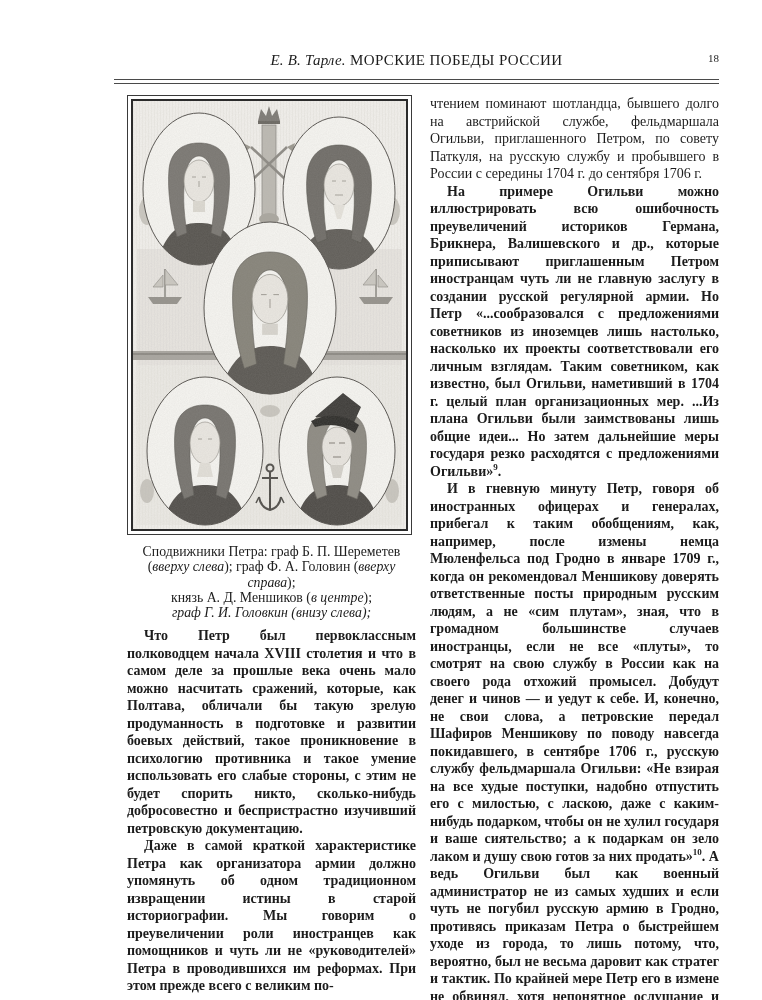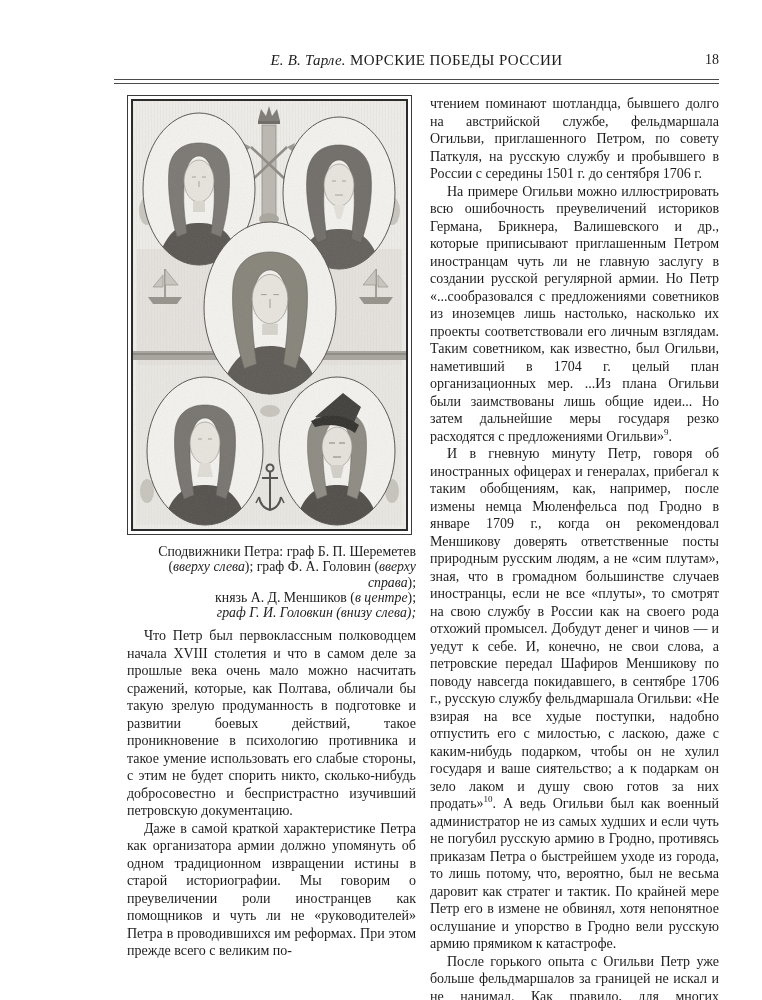--- a/index.html
+++ b/index.html
@@ -5,37 +5,37 @@
   html,body{margin:0;padding:0;background:#ffffff;}
   .sheet{
     position:relative;width:698px;height:1000px;background:#fff;
     font-family:"Liberation Serif","DejaVu Serif",serif;color:#1c1c1c;
     overflow:hidden;margin:0 auto;
   }
   
   .runhead{position:absolute;top:52px;left:82px;width:605px;height:20px;}
   .runhead .center{position:absolute;left:0;right:0;text-align:center;font-size:15px;letter-spacing:.4px;}
   .runhead .center em{font-style:italic;letter-spacing:.2px;}
-  .runhead .pagenum{position:absolute;right:0;top:0;font-size:14px;}
+  .runhead .pagenum{position:absolute;right:0;top:0;font-size:11px;}
   .rule{position:absolute;top:79px;left:82px;width:605px;height:3px;
         border-top:1.5px solid #4a4a4a;border-bottom:1.5px solid #4a4a4a;}
   
   .columns{position:absolute;top:95px;left:95px;width:592px;display:flex;gap:14px;align-items:flex-start;}
   .col{width:289px;}
   
   .figure-frame{width:277px;border:1px solid #3a3a3a;padding:3px;background:#fff;}
   .figure-inner{border:2px solid #2b2b2b;font-size:0;line-height:0;}
-  .caption{margin-top:9px;text-align:right;font-size:13.8px;line-height:15.3px;}
+  .caption{margin-top:9px;text-align:center;font-size:13.8px;line-height:15.3px;}
   .cap-line em{}
   .caption .cap-line:last-child{font-style:italic;}
   
   .bodytext{margin-top:7px;}
   p.bp{margin:0;font-size:14px;line-height:17.5px;text-align:justify;
        hyphens:auto;-webkit-hyphens:auto;overflow-wrap:break-word;}
-  p.bp.ind{text-indent:17px;}
+  p.bp.ind{text-indent:17px;font-weight:bold;}
   p.bp sup{font-size:9px;line-height:0;vertical-align:super;}
 </style>
 </head>
 <body>
 
 <div class="sheet">
 
   <div class="runhead">
     <div class="center">
       <em>Е. В. Тарле.</em>
@@ -223,20 +223,20 @@
           <div class="cap-line"><span>граф Г. И. Головкин (</span><em>внизу слева</em><span>);</span></div>
         </div>
 
       <div class="bodytext">
           <p class="bp ind"><span>Что Петр был первоклассным полководцем начала XVIII столетия и что в самом деле за прошлые века очень мало можно насчитать сражений, которые, как Полтава, обличали бы такую зрелую продуманность в подготовке и развитии боевых действий, такое проникновение в психологию противника и такое умение использовать его слабые стороны, с этим не будет спорить никто, сколько-нибудь добросовестно и беспристрастно изучивший петровскую документацию.</span></p>
           <p class="bp ind"><span>Даже в самой краткой характеристике Петра как организатора армии должно упомянуть об одном традиционном извращении истины в старой историографии. Мы говорим о преувеличении роли иностранцев как помощников и чуть ли не «руководителей» Петра в проводившихся им реформах. При этом прежде всего с великим по-</span></p>
         </div>
     </div>
 
     <div class="col">
-        <p class="bp"><span>чтением поминают шотландца, бывшего долго на австрийской службе, фельдмаршала Огильви, приглашенного Петром, по совету Паткуля, на русскую службу и пробывшего в России с середины 1501 г. до сентября 1706 г.</span></p>
+        <p class="bp"><span>чтением поминают шотландца, бывшего долго на австрийской службе, фельдмаршала Огильви, приглашенного Петром, по совету Паткуля, на русскую службу и пробывшего в России с середины 1704 г. до сентября 1706 г.</span></p>
         <p class="bp ind"><span>На примере Огильви можно иллюстрировать всю ошибочность преувеличений историков Германа, Брикнера, Валишевского и др., которые приписывают приглашенным Петром иностранцам чуть ли не главную заслугу в создании русской регулярной армии. Но Петр «...сообразовался с предложениями советников из иноземцев лишь настолько, насколько их проекты соответствовали его личным взглядам. Таким советником, как известно, был Огильви, наметивший в 1704 г. целый план организационных мер. ...Из плана Огильви были заимствованы лишь общие идеи... Но затем дальнейшие меры государя резко расходятся с предложениями Огильви»</span><sup>9</sup><span>.</span></p>
         <p class="bp ind"><span>И в гневную минуту Петр, говоря об иностранных офицерах и генералах, прибегал к таким обобщениям, как, например, после измены немца Мюленфельса под Гродно в январе 1709 г., когда он рекомендовал Меншикову доверять ответственные посты природным русским людям, а не «сим плутам», зная, что в громадном большинстве случаев иностранцы, если не все «плуты», то смотрят на свою службу в России как на своего рода отхожий промысел. Добудут денег и чинов — и уедут к себе. И, конечно, не свои слова, а петровские передал Шафиров Меншикову по поводу навсегда покидавшего, в сентябре 1706 г., русскую службу фельдмаршала Огильви: «Не взирая на все худые поступки, надобно отпустить его с милостью, с ласкою, даже с каким-нибудь подарком, чтобы он не хулил государя и ваше сиятельство; а к подаркам он зело лаком и душу свою готов за них продать»</span><sup>10</sup><span>. А ведь Огильви был как военный администратор не из самых худших и если чуть не погубил русскую армию в Гродно, противясь приказам Петра о быстрейшем уходе из города, то лишь потому, что, вероятно, был не весьма даровит как стратег и тактик. По крайней мере Петр его в измене не обвинял, хотя непонятное ослушание и упорство в Гродно вели русскую армию прямиком к катастрофе.</span></p>
         <p class="bp ind"><span>После горького опыта с Огильви Петр уже больше фельдмаршалов за границей не искал и не нанимал. Как правило, для многих иностранцев, вступавших на русскую военную службу, эта служба являлась в точном смысле слова отхожим промыслом: послужил, наворовал и возвращайся к родным пенатам в Мекленбург, или в Пруссию,</span></p>
       </div>
 
   </div>
 </div>
 
 </body></html>

